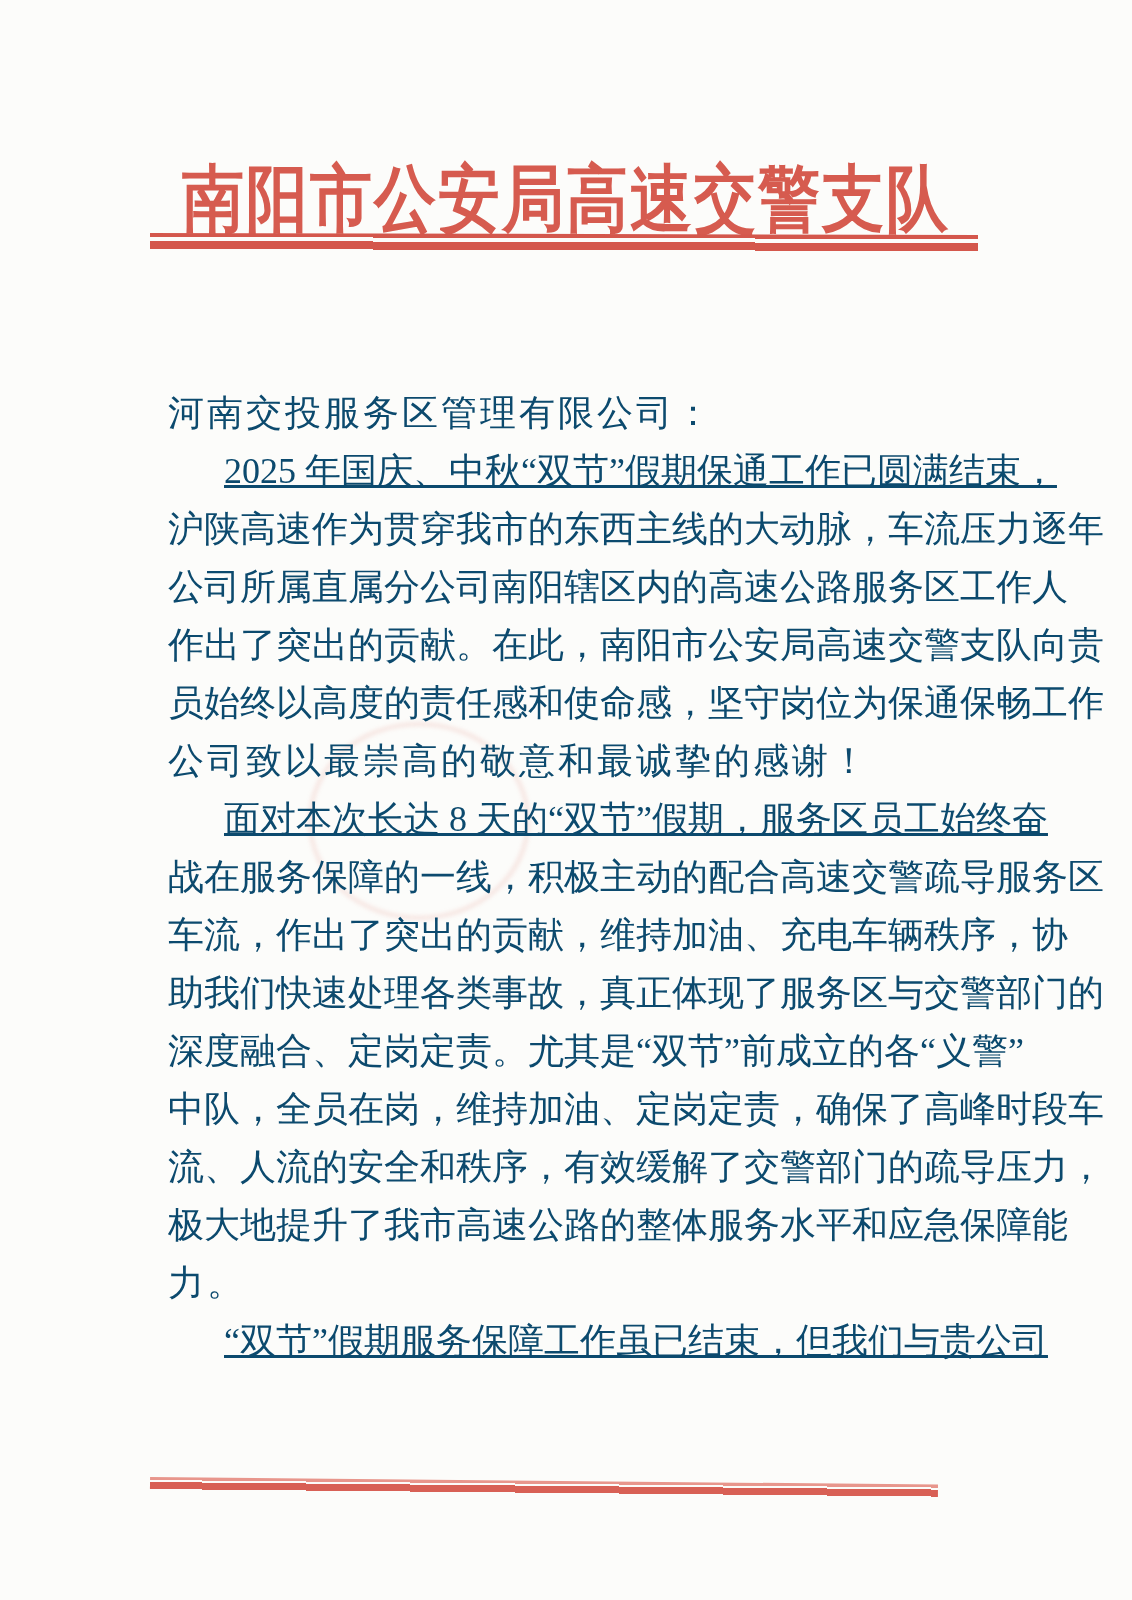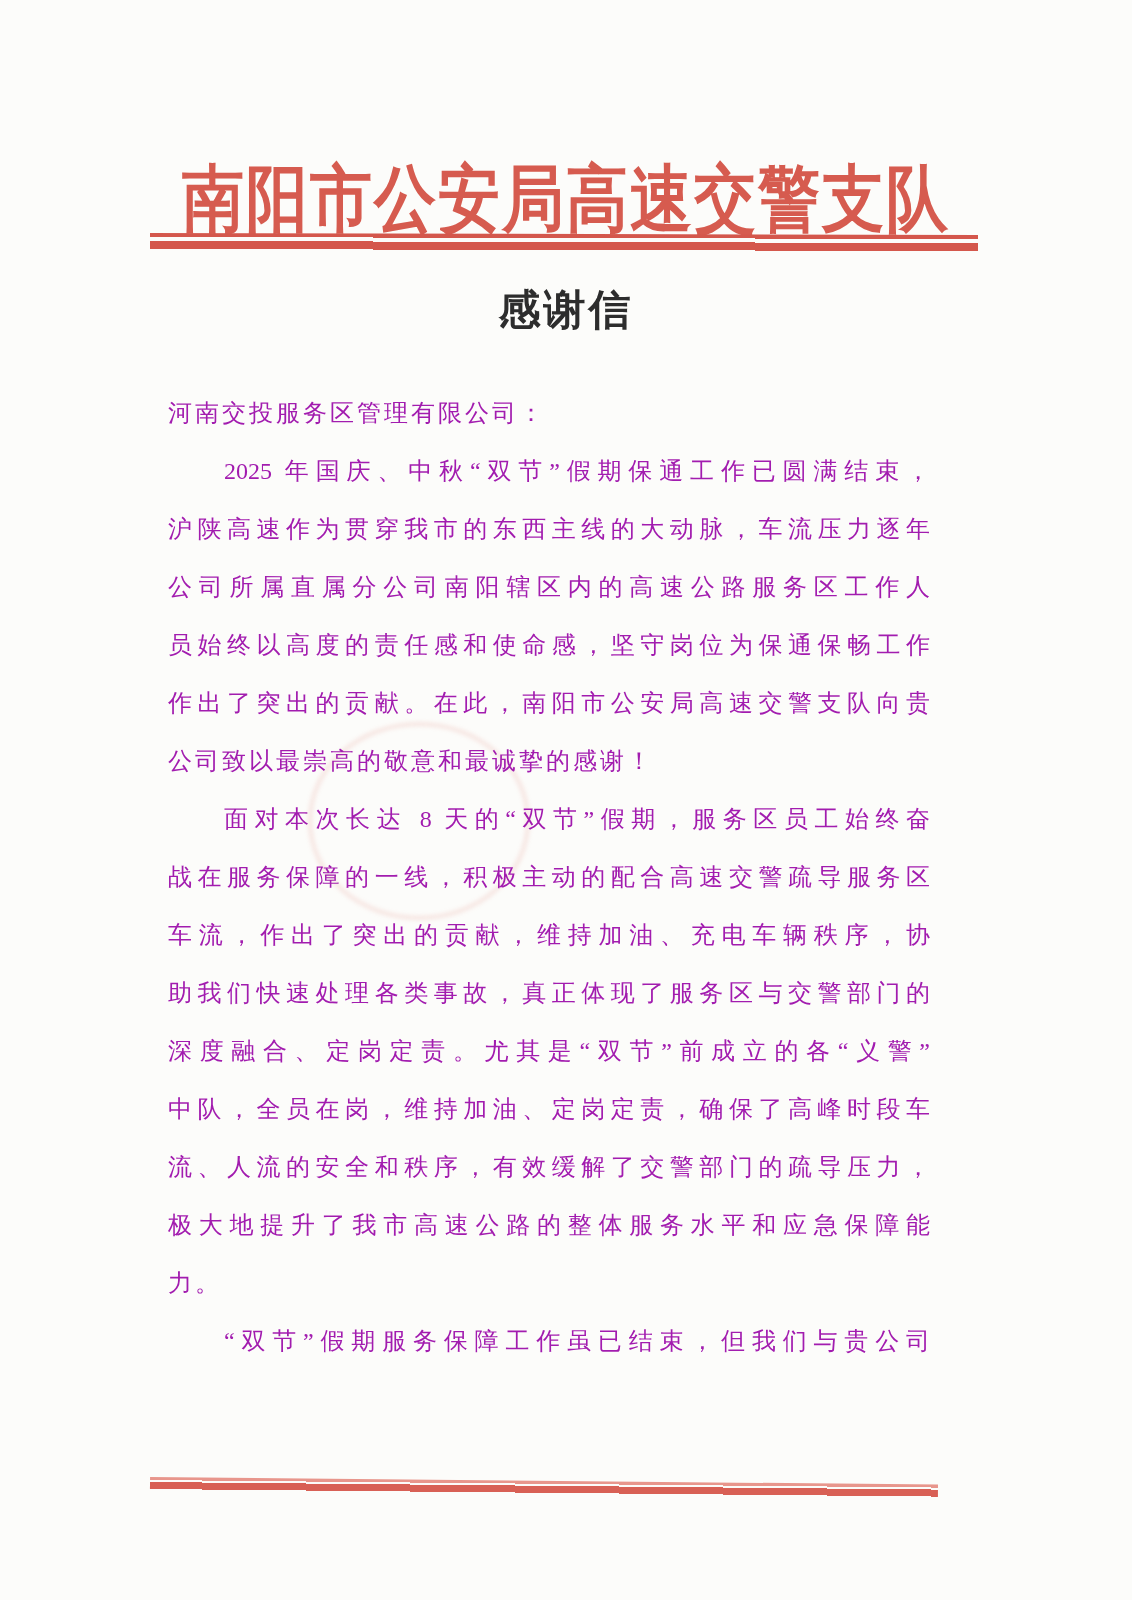--- a/index.html
+++ b/index.html
@@ -56,38 +56,39 @@
     font-size: 42px;
     font-weight: bold;
     letter-spacing: 3px;
   }
   
   .body-text {
     position: absolute;
     top: 384px;
     left: 168px;
     width: 762px;
-    color: #a21caf;
-    font-size: 24px;
+    color: #0c4a6e;
+    font-size: 36px;
   }
   .line {
     height: 58px;
     line-height: 58px;
     text-align: justify;
     text-align-last: justify;
     text-justify: inter-ideograph;
     white-space: nowrap;
   }
   .line.nofill {
     text-align: left;
     text-align-last: left;
     letter-spacing: 3px;
   }
   .line.indent {
     text-indent: 56px;
+    text-decoration: underline;
   }
   
   .seal {
     position: absolute;
     left: 308px;
     top: 722px;
     width: 214px;
     height: 190px;
     border: 4px solid rgba(217, 106, 96, 0.16);
     border-radius: 50%;
@@ -114,31 +115,30 @@
 </style>
 </head>
 <body>
 
 <div class="page">
 
   <div class="letterhead">南阳市公安局高速交警支队</div>
 
   <div class="header-rule"></div>
 
-  <div class="doc-title">感谢信</div>
 
   <div class="seal"></div>
 
   <div class="body-text">
     <div class="line nofill">河南交投服务区管理有限公司：</div>
     <div class="line indent">2025 年国庆、中秋“双节”假期保通工作已圆满结束，</div>
     <div class="line">沪陕高速作为贯穿我市的东西主线的大动脉，车流压力逐年</div>
     <div class="line">公司所属直属分公司南阳辖区内的高速公路服务区工作人</div>
+    <div class="line">作出了突出的贡献。在此，南阳市公安局高速交警支队向贵</div>
     <div class="line">员始终以高度的责任感和使命感，坚守岗位为保通保畅工作</div>
-    <div class="line">作出了突出的贡献。在此，南阳市公安局高速交警支队向贵</div>
     <div class="line nofill">公司致以最崇高的敬意和最诚挚的感谢！</div>
     <div class="line indent">面对本次长达 8 天的“双节”假期，服务区员工始终奋</div>
     <div class="line">战在服务保障的一线，积极主动的配合高速交警疏导服务区</div>
     <div class="line">车流，作出了突出的贡献，维持加油、充电车辆秩序，协</div>
     <div class="line">助我们快速处理各类事故，真正体现了服务区与交警部门的</div>
     <div class="line">深度融合、定岗定责。尤其是“双节”前成立的各“义警”</div>
     <div class="line">中队，全员在岗，维持加油、定岗定责，确保了高峰时段车</div>
     <div class="line">流、人流的安全和秩序，有效缓解了交警部门的疏导压力，</div>
     <div class="line">极大地提升了我市高速公路的整体服务水平和应急保障能</div>
     <div class="line nofill">力。</div>

